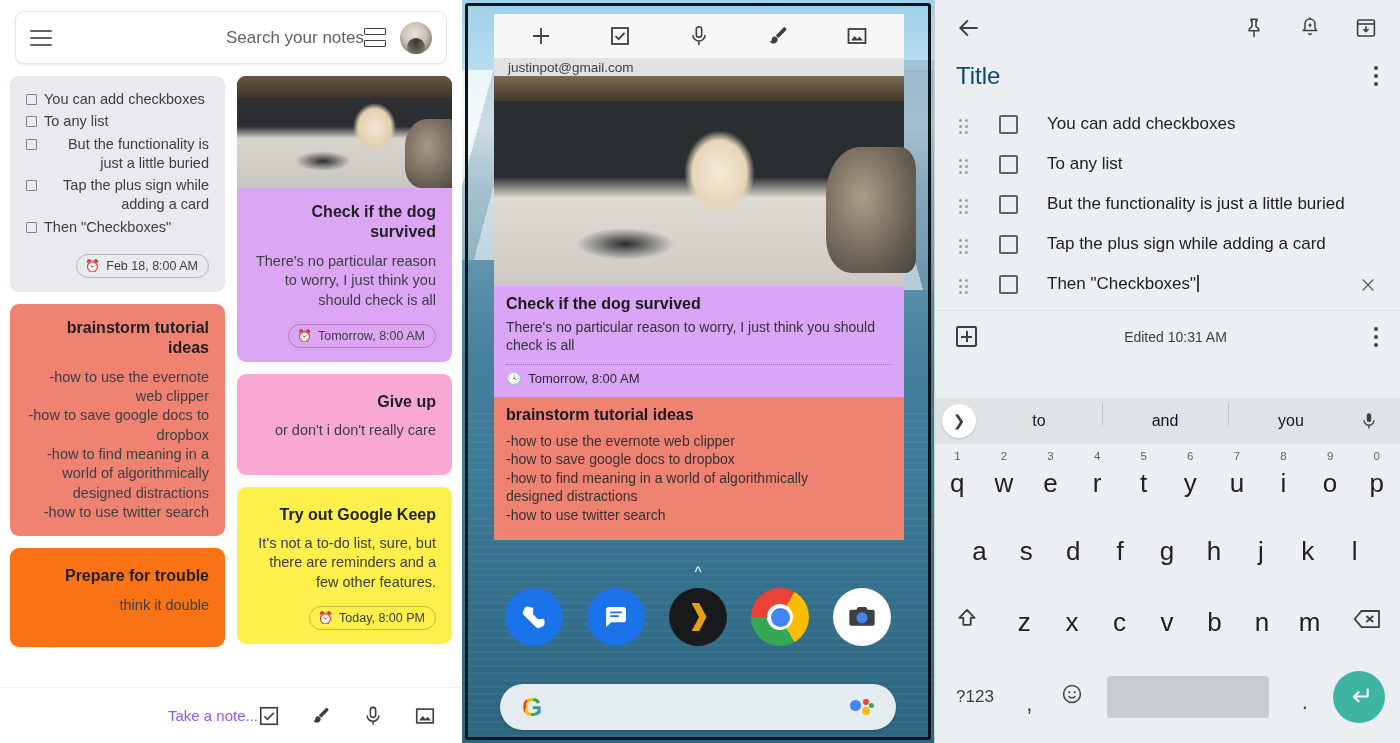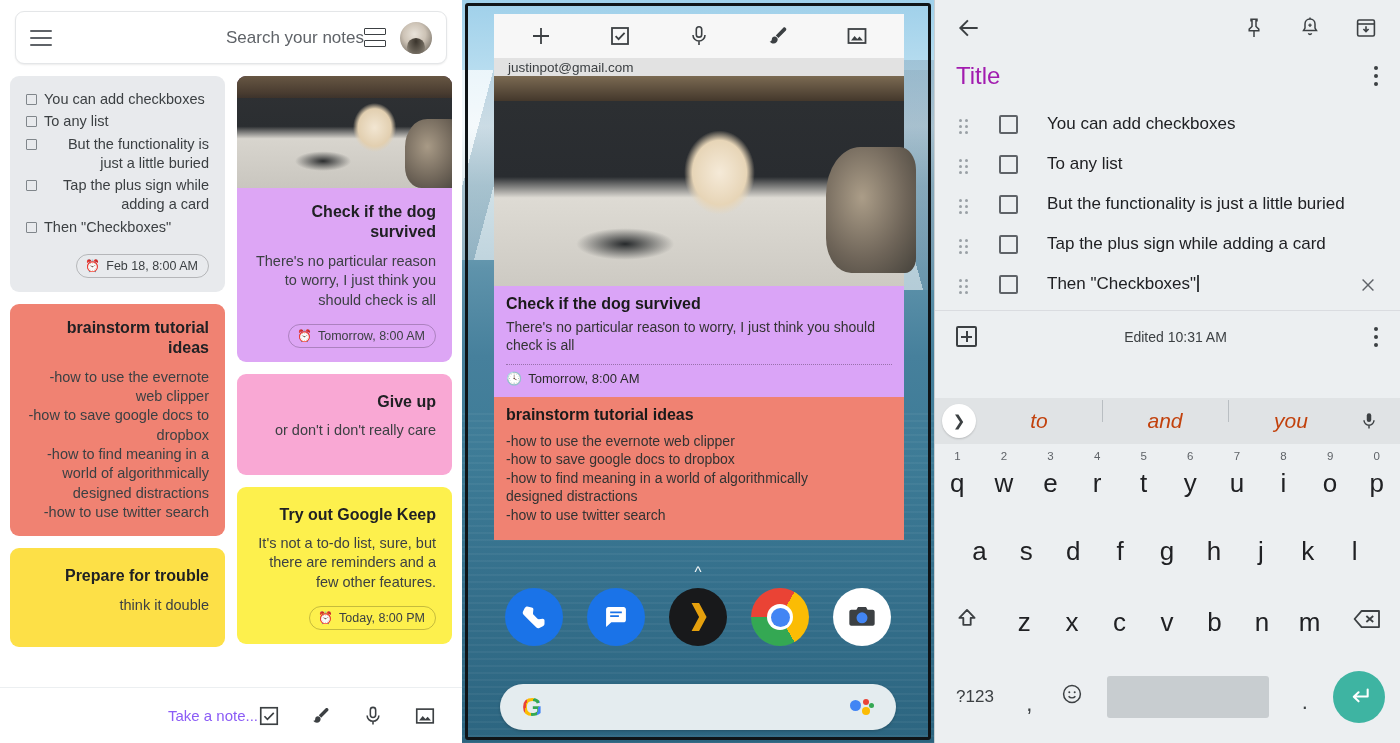--- a/index.html
+++ b/index.html
@@ -178,21 +178,21 @@
   .a2 { width: 6px; height: 6px; background: #ea4335; left: 13px; top: 0px; }
   .a3 { width: 5px; height: 5px; background: #34a853; left: 19px; top: 4px; }
   .a4 { width: 8px; height: 8px; background: #fbbc04; left: 12px; top: 8px; }
 
   
   .panel-edit { width: 466px; height: 743px; flex: 0 0 466px; background: #eceff1; position: relative; }
   .ed-top { height: 56px; display: flex; align-items: center; padding: 0 22px; }
   .ed-top .spacer { flex: 1; }
   .ed-top .ico { width: 24px; height: 24px; color: #3c4043; margin-left: 32px; }
   .ed-title-row { display: flex; align-items: center; padding: 6px 22px 14px 22px; }
-  .ed-title { flex: 1; font-size: 24px; color: #a21caf; }
+  .ed-title { flex: 1; font-size: 24px; color: #0c4a6e; }
   .kebab { width: 4px; height: 20px; display: flex; flex-direction: column; justify-content: space-between; align-items: center; }
   .kebab i { width: 4px; height: 4px; border-radius: 50%; background: #3c4043; display: block; }
 
   .ed-item { display: flex; align-items: flex-start; padding: 9px 22px 9px 25px; }
   .drag { width: 12px; height: 16px; flex: 0 0 12px; margin-top: 6px;
     display: grid; grid-template-columns: 4px 4px; grid-template-rows: 4px 4px 4px; gap: 2px; }
   .drag i { width: 3px; height: 3px; border-radius: 50%; background: #9aa0a6; display: block; }
   .ed-box { width: 19px; height: 19px; border: 2px solid #5f6368; border-radius: 2px; flex: 0 0 19px; margin: 2px 0 0 28px; }
   .ed-txt { margin-left: 29px; font-size: 17px; color: #202124; line-height: 1.3; flex: 1; }
   .caret { display: inline-block; width: 1.5px; height: 17px; background: #3c4043; vertical-align: -3px; margin-left: 1px; }
@@ -210,21 +210,21 @@
 
   
   .kb { position: absolute; left: 0; bottom: 0; width: 466px; height: 345px; background: #eceff1; }
   .kb-sugg { height: 46px; background: #e0e3e5; display: flex; align-items: center; position: relative; }
   .kb-arrow {
     width: 34px; height: 34px; border-radius: 50%; background: #fff; margin-left: 8px;
     display: flex; align-items: center; justify-content: center; color: #3c4043; font-size: 15px;
     box-shadow: 0 1px 2px rgba(0,0,0,.18); flex: 0 0 34px;
   }
   .kb-words { flex: 1; display: flex; align-items: center; }
-  .kb-word { flex: 1; text-align: center; font-size: 21px; color: #c2410c; position: relative; font-style: italic; }
+  .kb-word { flex: 1; text-align: center; font-size: 16px; color: #0f172a; position: relative; }
   .kb-word + .kb-word::before {
     content:""; position:absolute; left:0; top:-9px; height: 22px; width: 1px; background: #b9bec2;
   }
   .kb-mic { width: 30px; display: flex; justify-content: center; margin-right: 16px; flex: 0 0 30px; }
 
   .kb-row { display: flex; justify-content: center; align-items: center; }
   .kb-row.r1 { height: 72px; padding-top: 6px; }
   .kb-row.r2 { height: 70px; }
   .kb-row.r3 { height: 72px; }
   .kb-row.r4 { height: 78px; gap: 8px; }
@@ -295,21 +295,21 @@
         </div>
 
         <div class="note" style="background:#f08272;">
           <div class="note-title">brainstorm tutorial ideas</div>
           <div class="note-body">-how to use the evernote web clipper
 -how to save google docs to dropbox
 -how to find meaning in a world of algorithmically designed distractions
 -how to use twitter search</div>
         </div>
 
-        <div class="note" style="background:#fde047;padding-top:18px;padding-bottom:32px;">
+        <div class="note" style="background:#f97316;padding-top:18px;padding-bottom:32px;">
           <div class="note-title">Prepare for trouble</div>
           <div class="note-body">think it double</div>
         </div>
 
       </div>
 
       <div class="col col-b">
 
         <div class="note has-photo" style="background:#dda6f5;">
           <div class="note-photo"></div>

